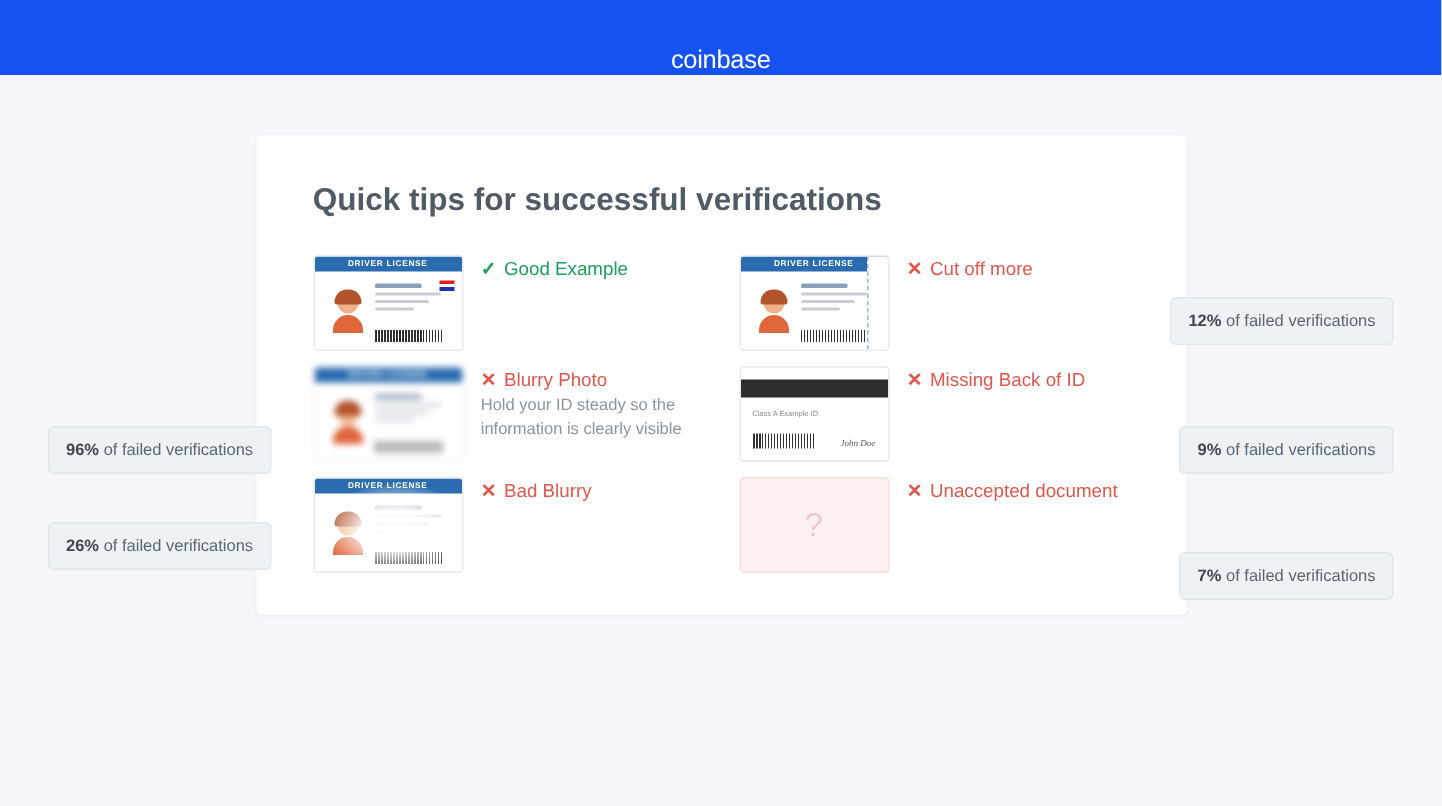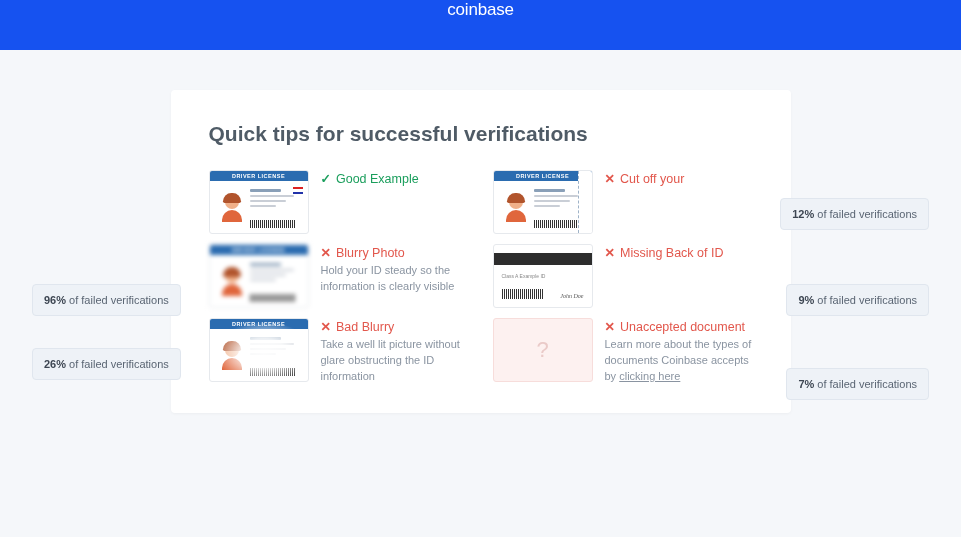--- a/index.html
+++ b/index.html
@@ -8,21 +8,21 @@
     background: #f5f7fa;
     width: 961px;
     height: 537px;
     overflow: hidden;
     position: relative;
   }
   .header {
     background: #1652f0;
     height: 50px;
     display: flex;
-    align-items: flex-start;
+    align-items: flex-end;
     justify-content: center;
   }
   .logo {
     color: #fff;
     font-size: 17px;
     font-weight: 500;
     letter-spacing: -0.2px;
   }
   .card {
     background: #fff;
@@ -250,21 +250,21 @@
             <div></div>
             <div></div>
             <div></div>
           </div>
         <div class="barcode"></div>
           <div class="edge"></div>
       </div>
       <div class="tip-text">
         <div class="tip-title bad">
           <span class="ico">✕</span>
-          <span>Cut off your</span>
+          <span>Cut off more</span>
         </div>
       </div>
     </div>
 
     <div class="tip">
       <div class="thumb blurry">
         <div class="bar">DRIVER LICENSE</div>
         <div class="face">
             <div class="head">
               <div class="hair"></div>
@@ -318,35 +318,31 @@
             <div></div>
             <div></div>
           </div>
         <div class="barcode"></div>
       </div>
       <div class="tip-text">
         <div class="tip-title bad">
           <span class="ico">✕</span>
           <span>Bad Blurry</span>
         </div>
-        <div class="tip-desc">Take a well lit picture without glare obstructing the ID information</div>
       </div>
     </div>
 
     <div class="tip">
       <div class="thumb unaccepted">
         <div class="q">?</div>
       </div>
       <div class="tip-text">
         <div class="tip-title bad">
           <span class="ico">✕</span>
           <span>Unaccepted document</span>
-        </div>
-        <div class="tip-desc">
-          <span>Learn more about the types of documents Coinbase accepts by </span><span class="link">clicking here</span>
         </div>
       </div>
     </div>
 
   </div>
 </div>
 
 <div class="callout" style="top: 198px; right: 32px;"><b>12%</b><span> of failed verifications</span></div>
 <div class="callout" style="top: 284px; left: 32px;"><b>96%</b><span> of failed verifications</span></div>
 <div class="callout" style="top: 284px; right: 32px;"><b>9%</b><span> of failed verifications</span></div>

